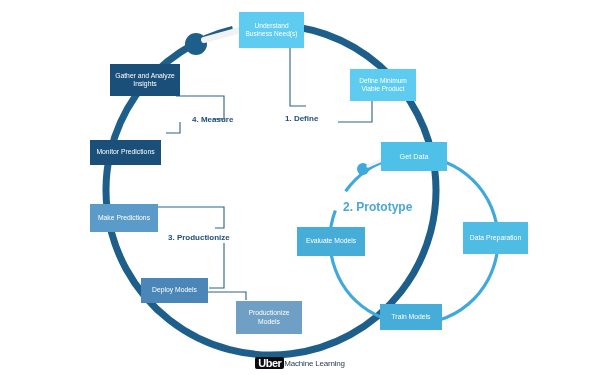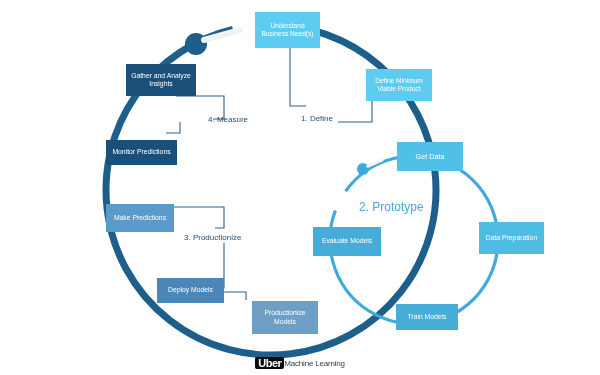--- a/index.html
+++ b/index.html
@@ -2,23 +2,23 @@
 <html><head>
 <meta charset="utf-8">
 <style>
   html,body{margin:0;padding:0;background:#ffffff;}
   body{width:600px;height:375px;overflow:hidden;
        font-family:"Liberation Sans", sans-serif;}
   #stage{position:relative;width:600px;height:375px;background:#fff;}
   svg.rings{position:absolute;left:0;top:0;width:600px;height:375px;}
   .node{position:absolute;display:flex;align-items:center;justify-content:center;
         text-align:center;color:#ffffff;line-height:1.25;
-        box-sizing:border-box;padding:3px 4px;margin-left:16px;}
+        box-sizing:border-box;padding:3px 4px;}
   .n-lbl{display:block;width:100%;}
-  .phase{position:absolute;font-weight:normal;white-space:nowrap;margin-left:16px;}
+  .phase{position:absolute;font-weight:bold;white-space:nowrap;}
   .footer{position:absolute;left:0;right:0;bottom:6px;text-align:center;
           display:flex;align-items:center;justify-content:center;}
   .uber-mark{font-weight:bold;color:#0b0b0b;font-size:11px;letter-spacing:-0.5px;
              background:#0b0b0b;color:#fff;padding:0px 3px;border-radius:2px;}
   .uber-sub{font-size:8px;color:#2c3e50;font-weight:normal;letter-spacing:-0.2px;}
 </style>
 </head>
 <body>
 
 <div id="stage">

